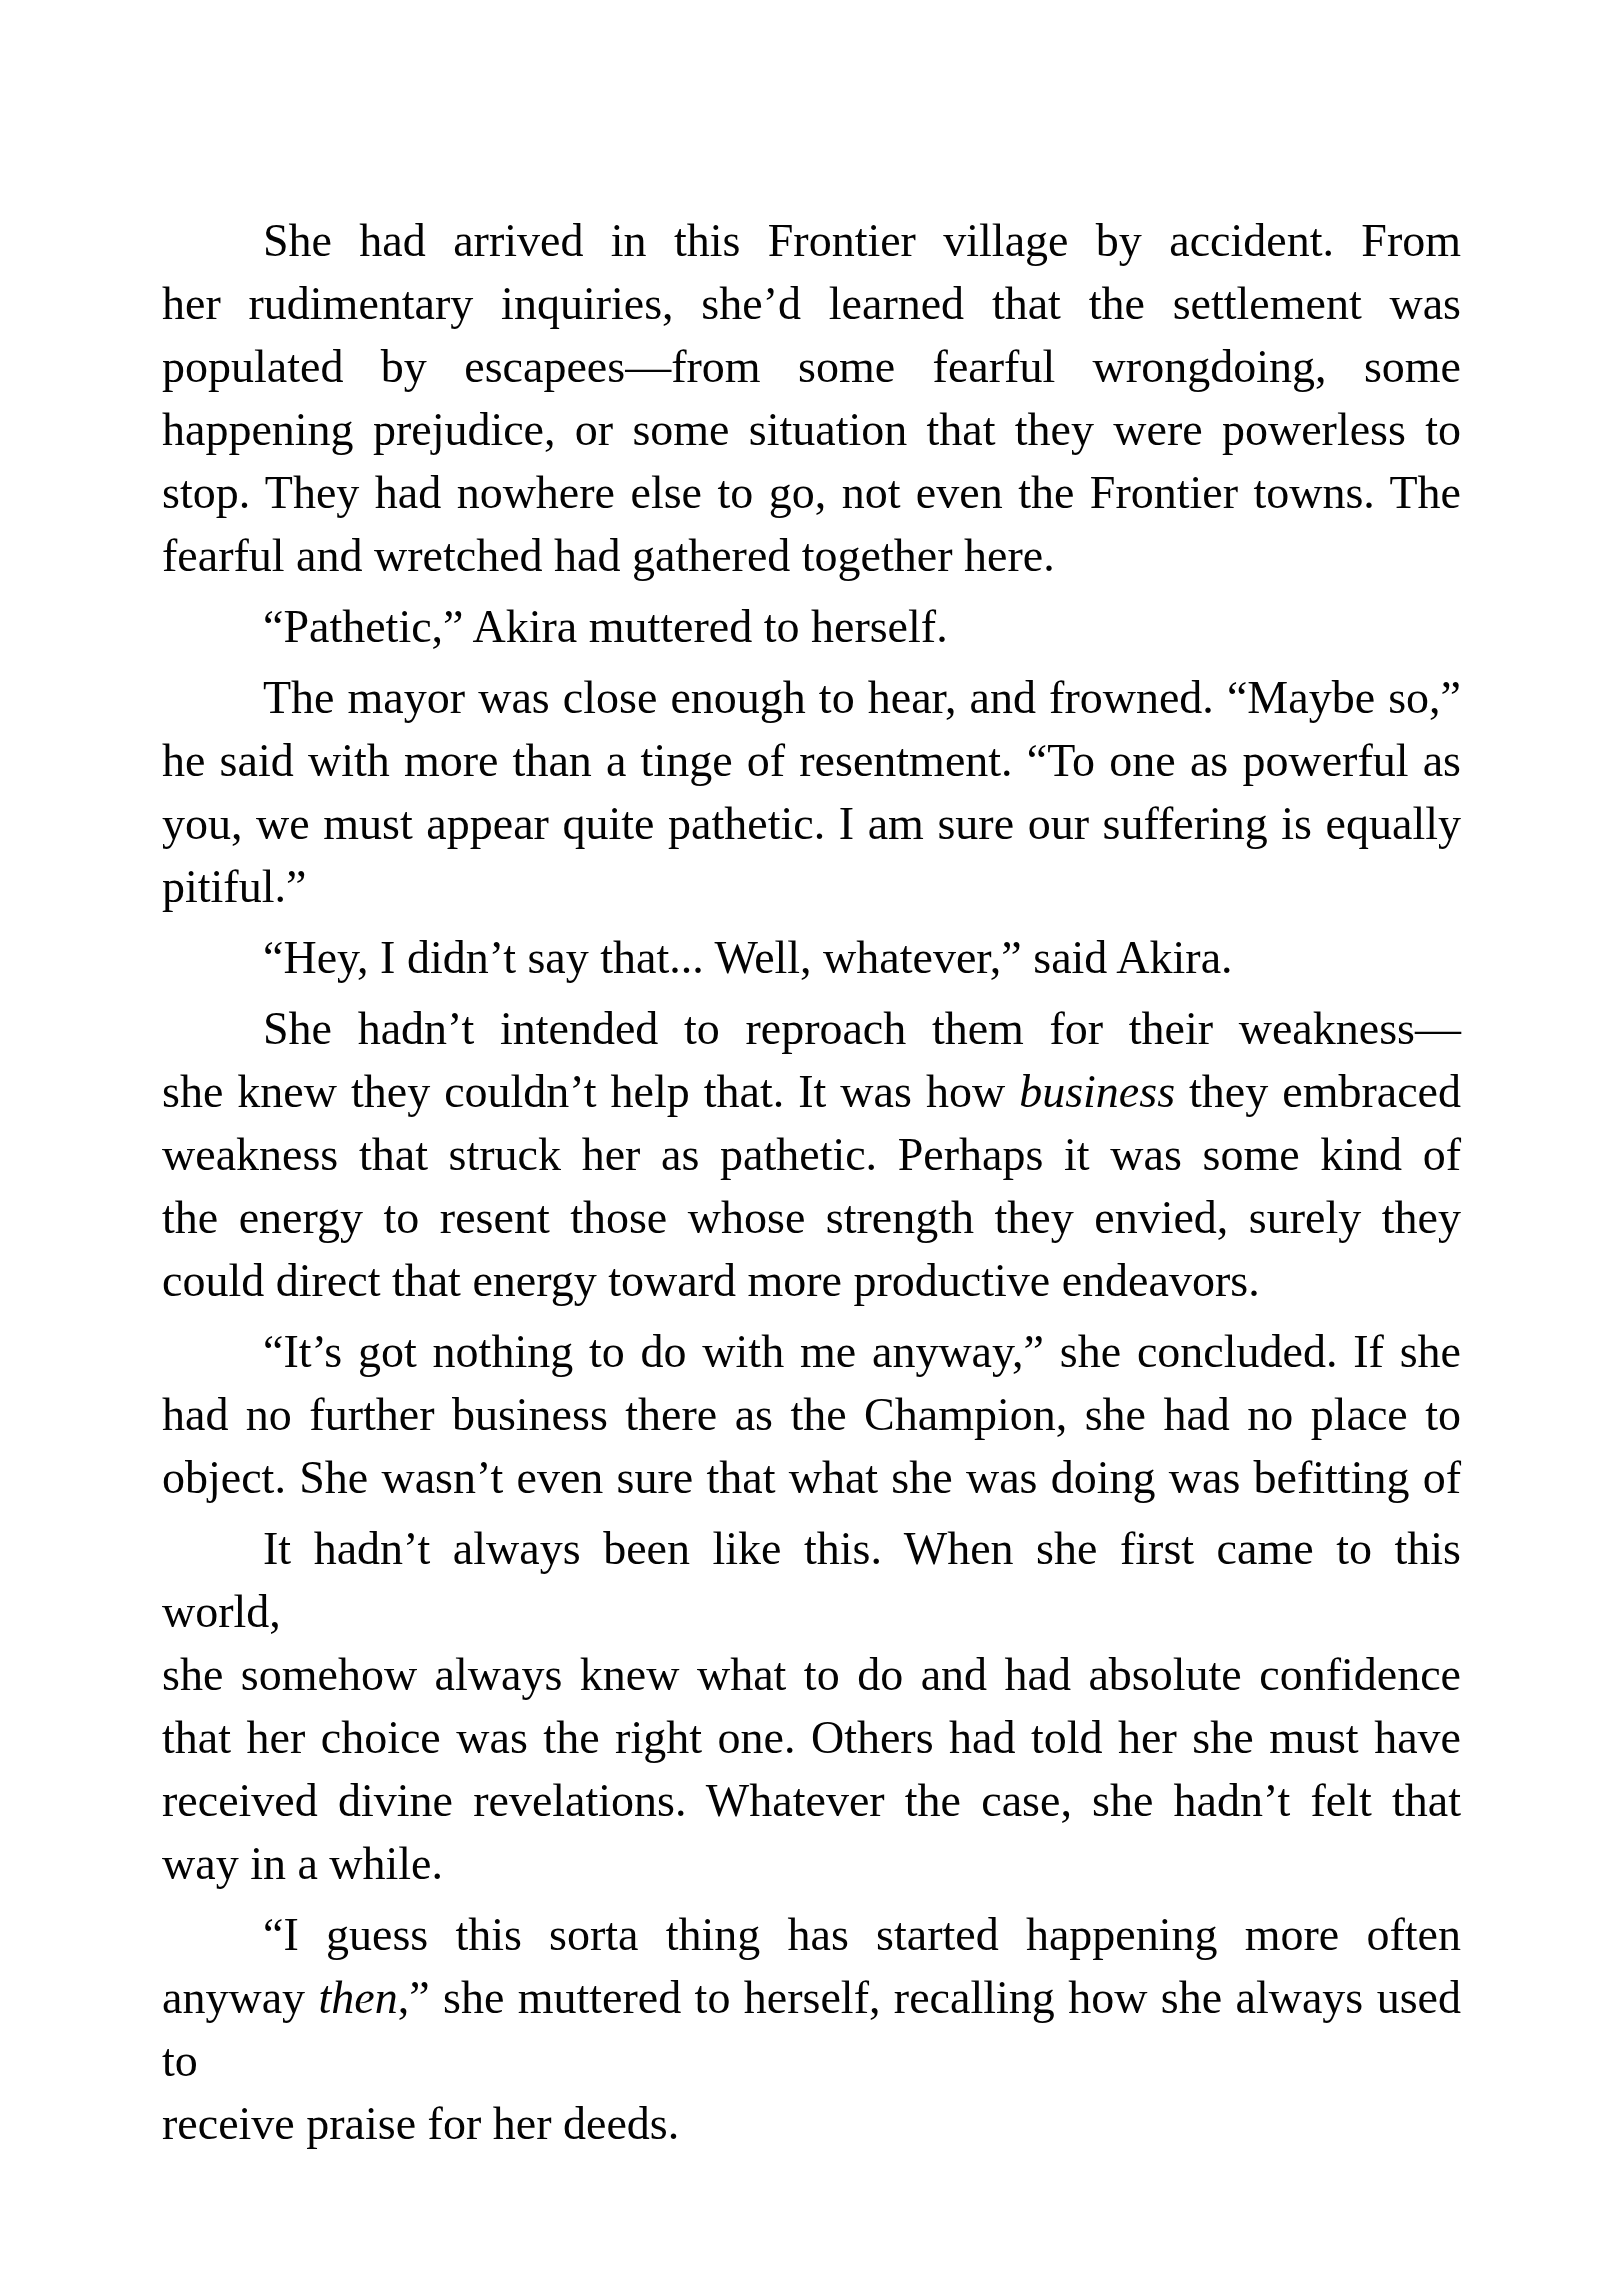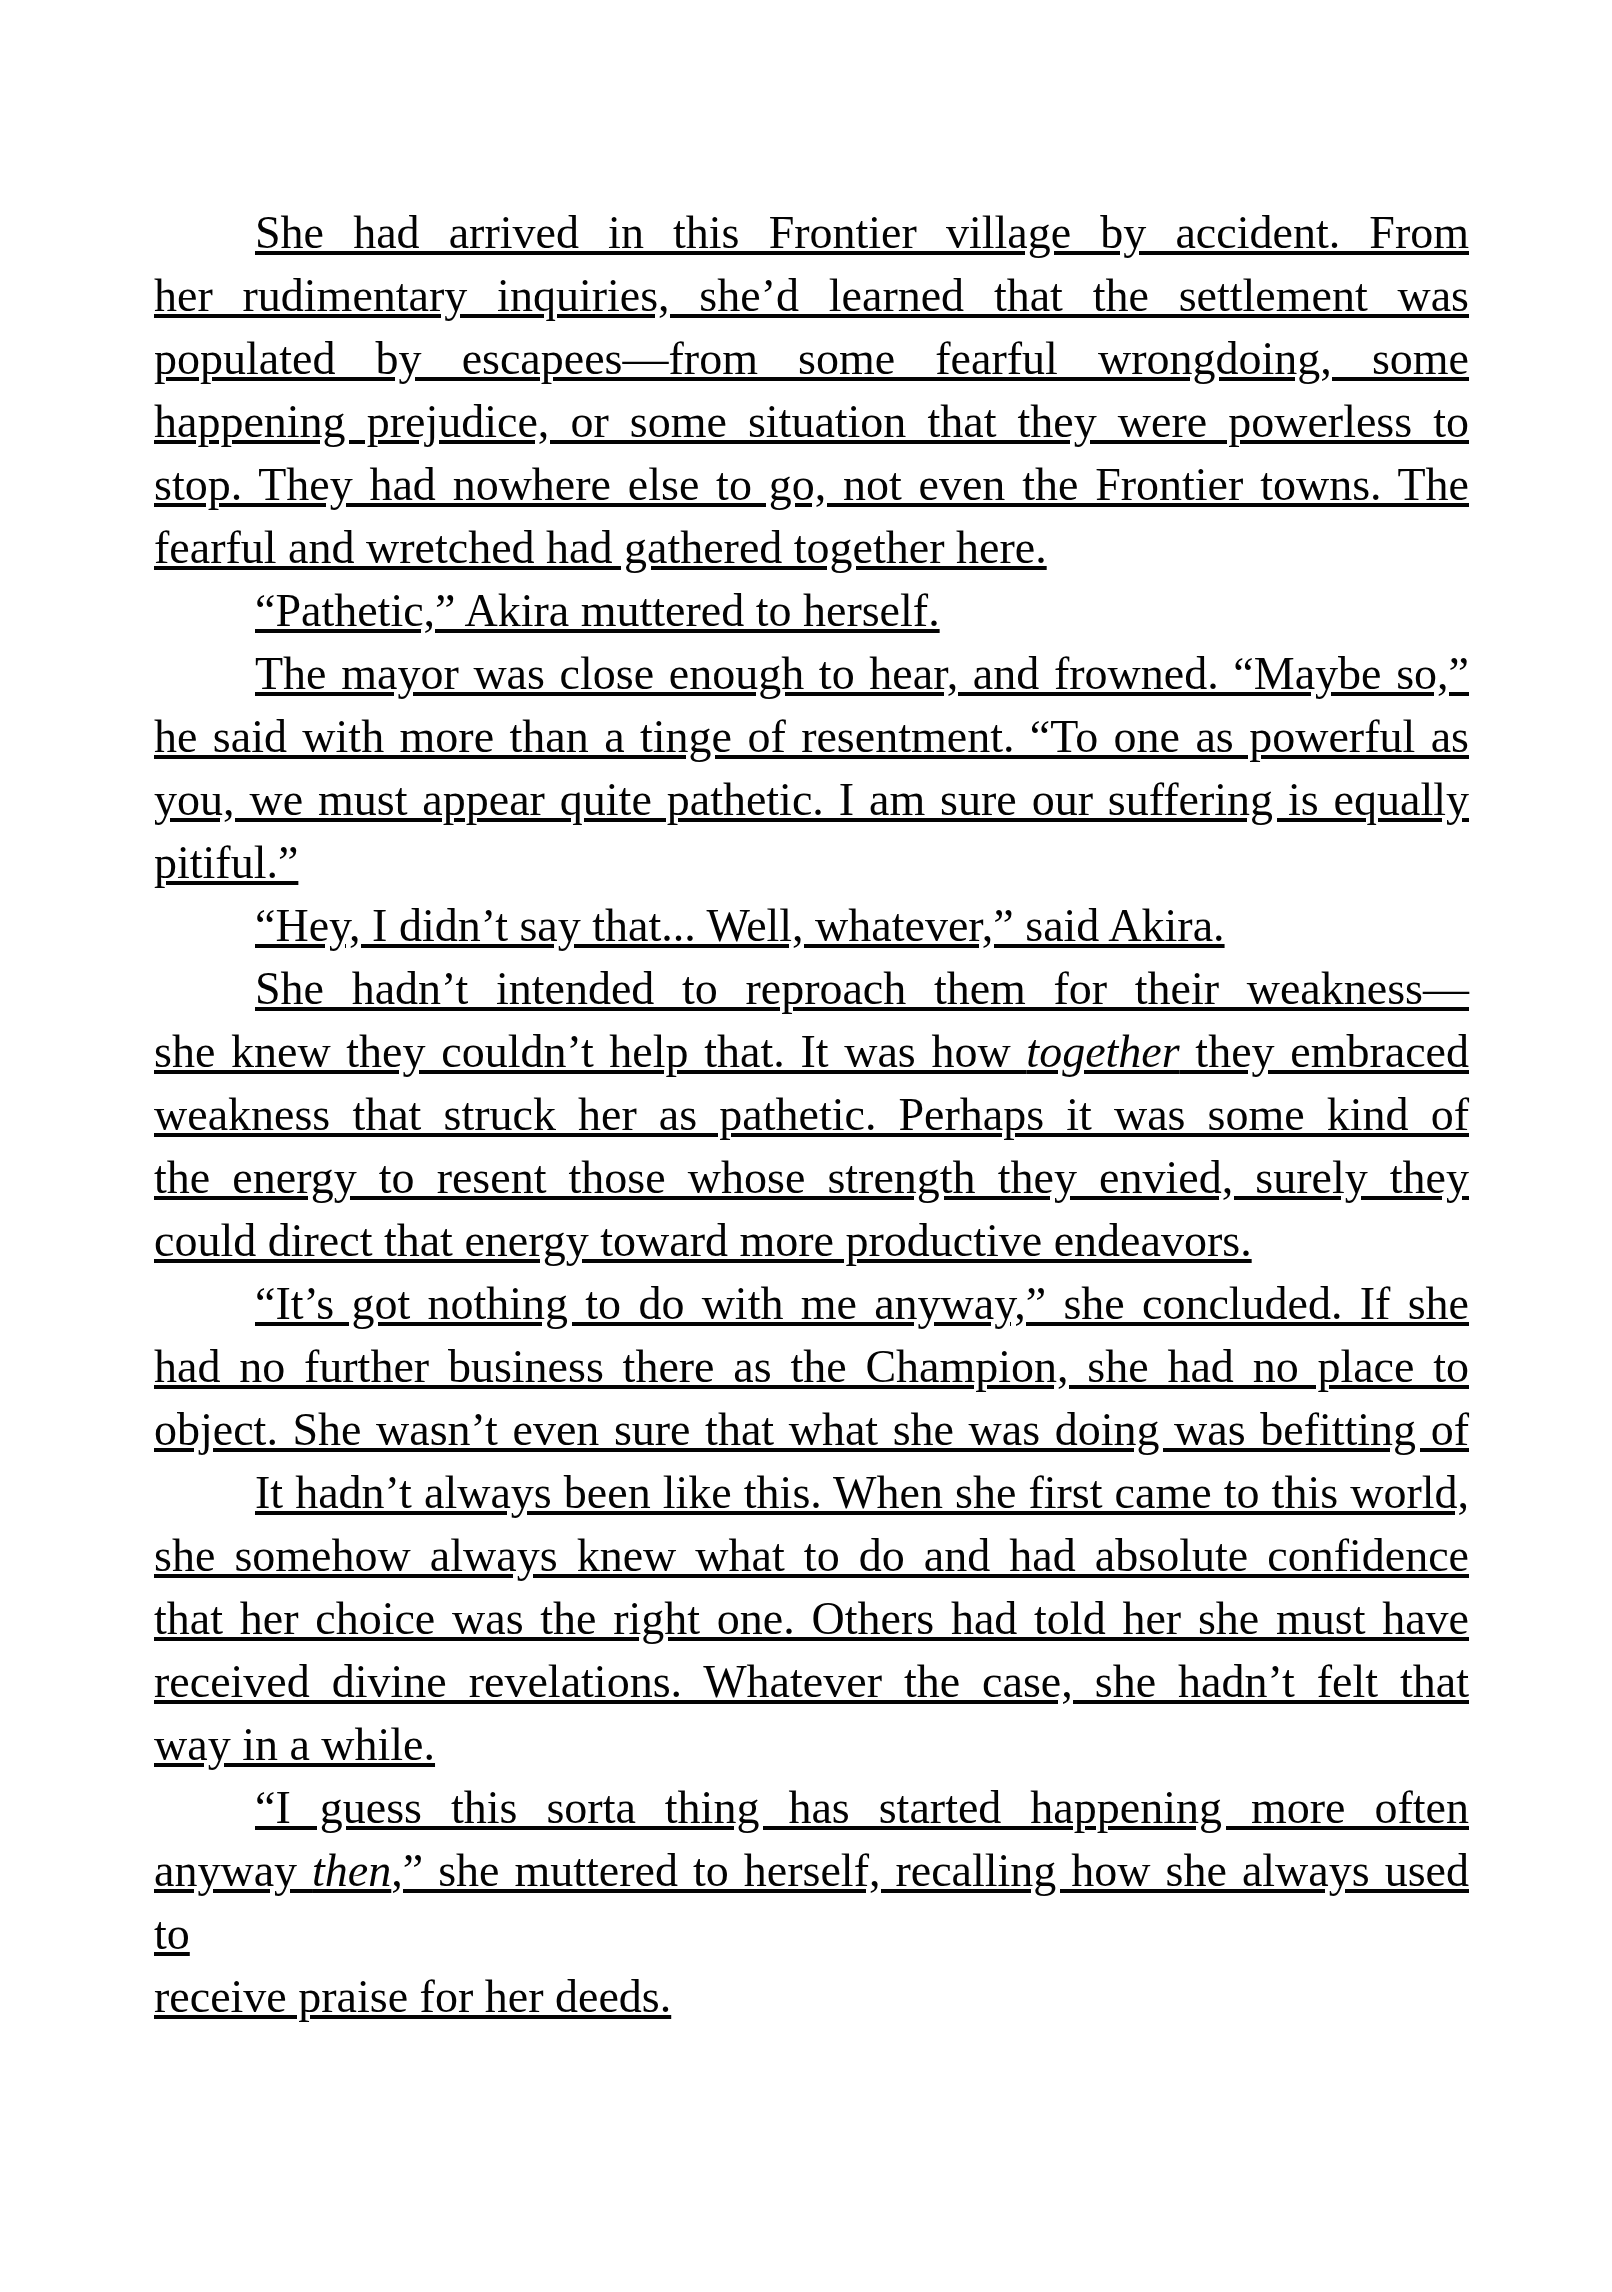--- a/index.html
+++ b/index.html
@@ -17,23 +17,22 @@
     position: absolute;
     left: 154px;
     top: 201px;
     width: 1315px;
     font-family: "Liberation Serif", serif;
     font-size: 46px;
     line-height: 63px;
     color: #030303;
   }
   .paragraph {
-    margin: 0;
+    margin: 8px;
     padding: 0;
-    text-decoration: underline;
   }
   .line {
     text-align: justify;
     text-align-last: justify;
   }
   .line.last {
     text-align-last: auto;
   }
   .line.first {
     text-indent: 101px;
@@ -61,21 +60,21 @@
       <div class="line first"><span>The mayor was close enough to hear, and frowned. “Maybe so,”</span></div>
       <div class="line"><span>he said with more than a tinge of resentment. “To one as powerful as</span></div>
       <div class="line"><span>you, we must appear quite pathetic. I am sure our suffering is equally</span></div>
       <div class="line last"><span>pitiful.”</span></div>
     </div>
     <div class="paragraph">
       <div class="line first last"><span>“Hey, I didn’t say that... Well, whatever,” said Akira.</span></div>
     </div>
     <div class="paragraph">
       <div class="line first"><span>She hadn’t intended to reproach them for their weakness—</span></div>
-      <div class="line"><span>she knew they couldn’t help that. It was how </span><em>together</em><span> they embraced</span></div>
+      <div class="line"><span>she knew they couldn’t help that. It was how </span><em>business</em><span> they embraced</span></div>
       <div class="line"><span>weakness that struck her as pathetic. Perhaps it was some kind of</span></div>
       <div class="line"><span>the energy to resent those whose strength they envied, surely they</span></div>
       <div class="line last"><span>could direct that energy toward more productive endeavors.</span></div>
     </div>
     <div class="paragraph">
       <div class="line first"><span>“It’s got nothing to do with me anyway,” she concluded. If she</span></div>
       <div class="line"><span>had no further business there as the Champion, she had no place to</span></div>
       <div class="line"><span>object. She wasn’t even sure that what she was doing was befitting of</span></div>
     </div>
     <div class="paragraph">

